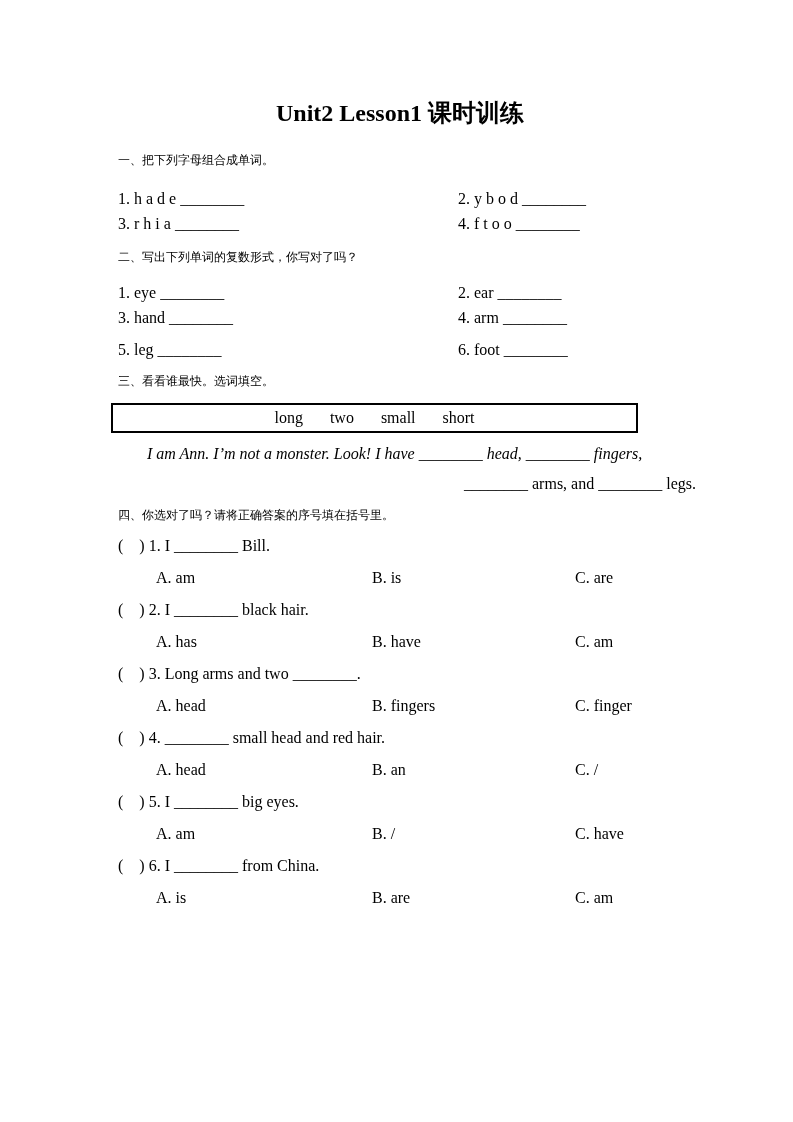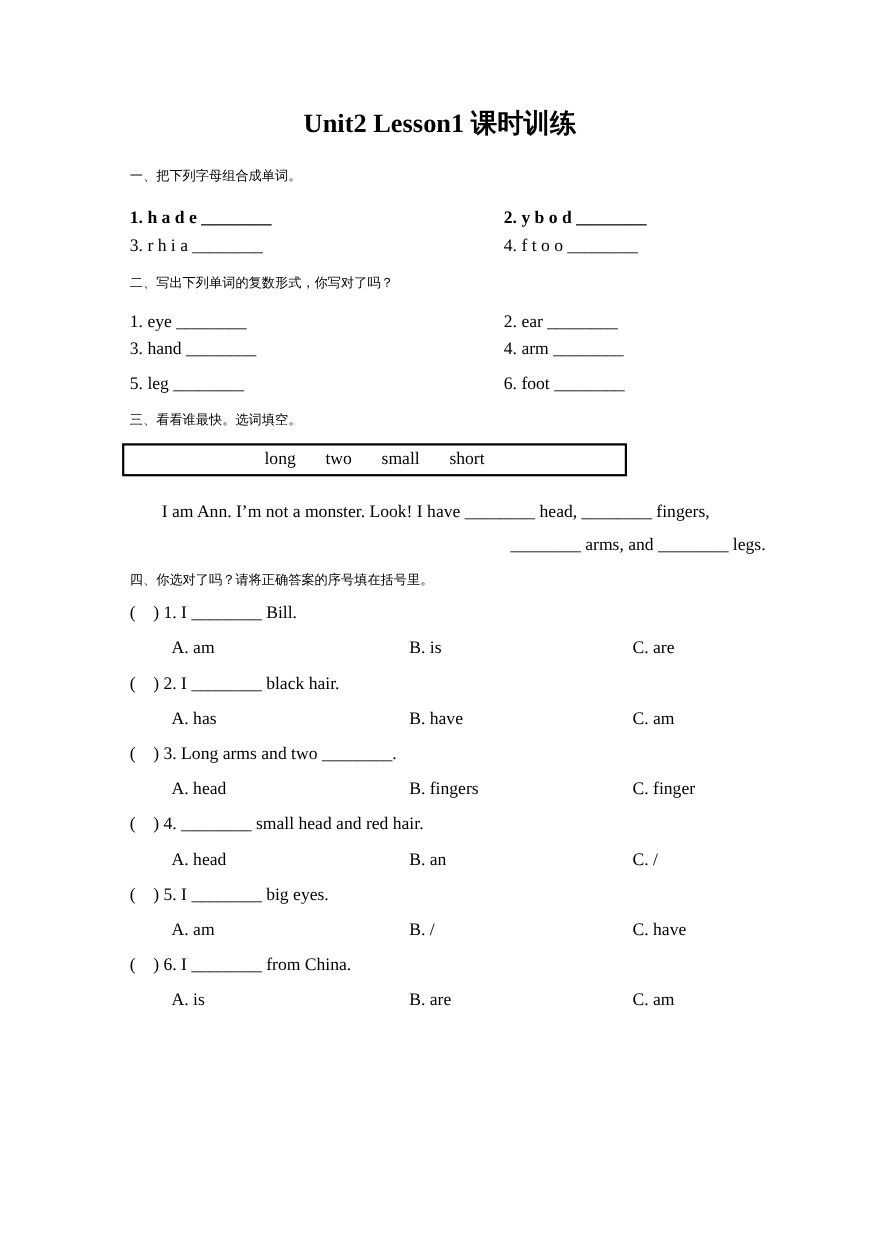--- a/index.html
+++ b/index.html
@@ -36,44 +36,44 @@
   }
   .h-s1 { margin-top: 26px; }
   .h-s2 { margin-top: 13px; }
   .h-s3 { margin-top: 11px; }
   .h-s4 { margin-top: 11px; }
   .item-row {
     position: relative;
     height: 21px;
     line-height: 21px;
   }
-  .r-a { margin-top: 17px; font-weight: bold; }
+  .r-a { margin-top: 17px; }
   .r-b { margin-top: 4px; }
   .r-c { margin-top: 14px; }
   .r-d { margin-top: 11px; text-align: center; }
   .col1 { position: absolute; left: 0; white-space: pre-wrap; }
   .col2 { position: absolute; left: 340px; white-space: pre-wrap; }
   .word-box {
     margin-top: 11px;
     margin-left: -7px;
-    width: 459px;
+    width: 527px;
     height: 30px;
     border: 2px solid #000000;
     display: flex;
     justify-content: center;
     align-items: center;
     gap: 27px;
   }
   .word-box span { line-height: 26px; }
   .passage {
     margin-left: -14px;
     width: 592px;
   }
   .p-line { line-height: 21px; white-space: pre-wrap; }
-  .p-line1 { margin-top: 22px; text-indent: 43px; }
+  .p-line1 { margin-top: 10px; text-indent: 43px; font-style: italic; }
   .p-line2 { margin-top: 9px; text-align: right; }
   .q-stem {
     margin-top: 11px;
     height: 21px;
     line-height: 21px;
     white-space: pre-wrap;
   }
   .q-first { margin-top: 9px; }
   .q-opts {
     position: relative;

